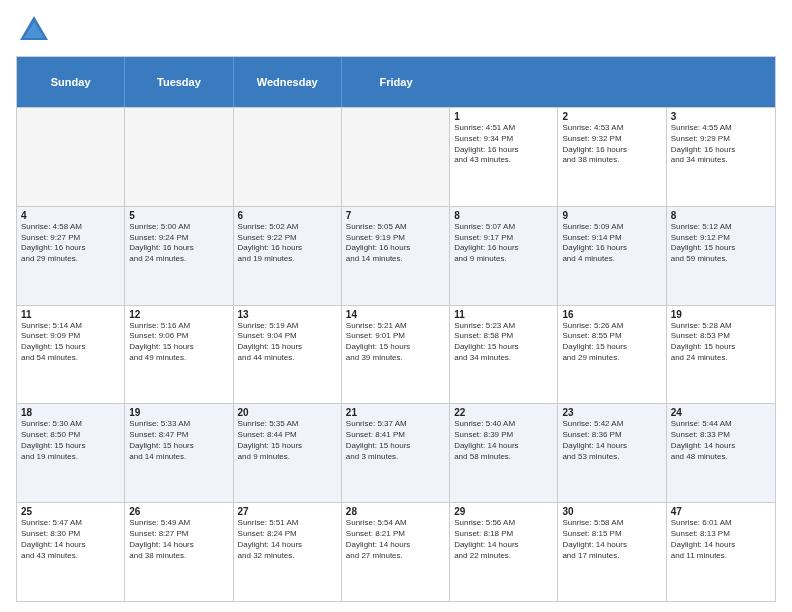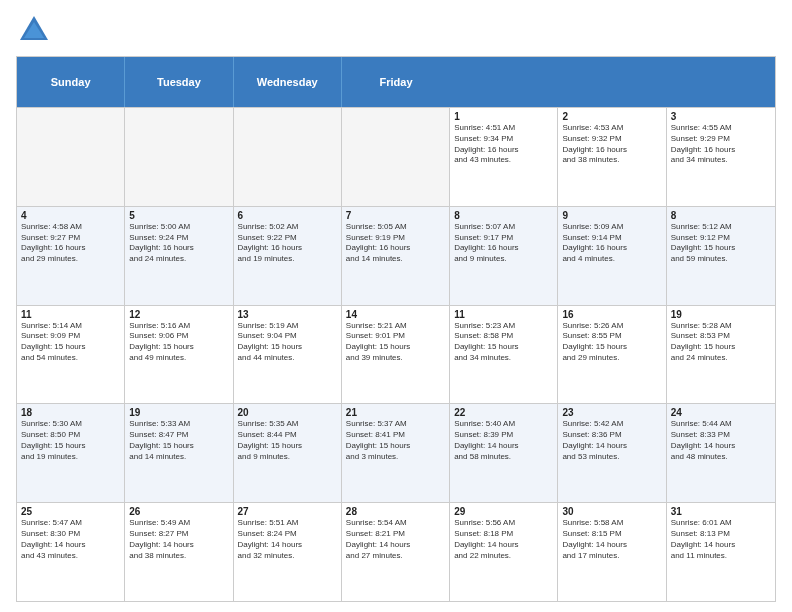--- a/index.html
+++ b/index.html
@@ -270,19 +270,19 @@
           </div>
           <div class="cal-cell">
             <div class="day-num">29</div>
             <div class="day-info">Sunrise: 5:56 AM<br>Sunset: 8:18 PM<br>Daylight: 14 hours<br>and 22 minutes.</div>
           </div>
           <div class="cal-cell">
             <div class="day-num">30</div>
             <div class="day-info">Sunrise: 5:58 AM<br>Sunset: 8:15 PM<br>Daylight: 14 hours<br>and 17 minutes.</div>
           </div>
           <div class="cal-cell">
-            <div class="day-num">31</div>
+            <div class="day-num">47</div>
             <div class="day-info">Sunrise: 6:01 AM<br>Sunset: 8:13 PM<br>Daylight: 14 hours<br>and 11 minutes.</div>
           </div>
         </div>
       </div>
   </div>
 </div>
 
 </body></html>

